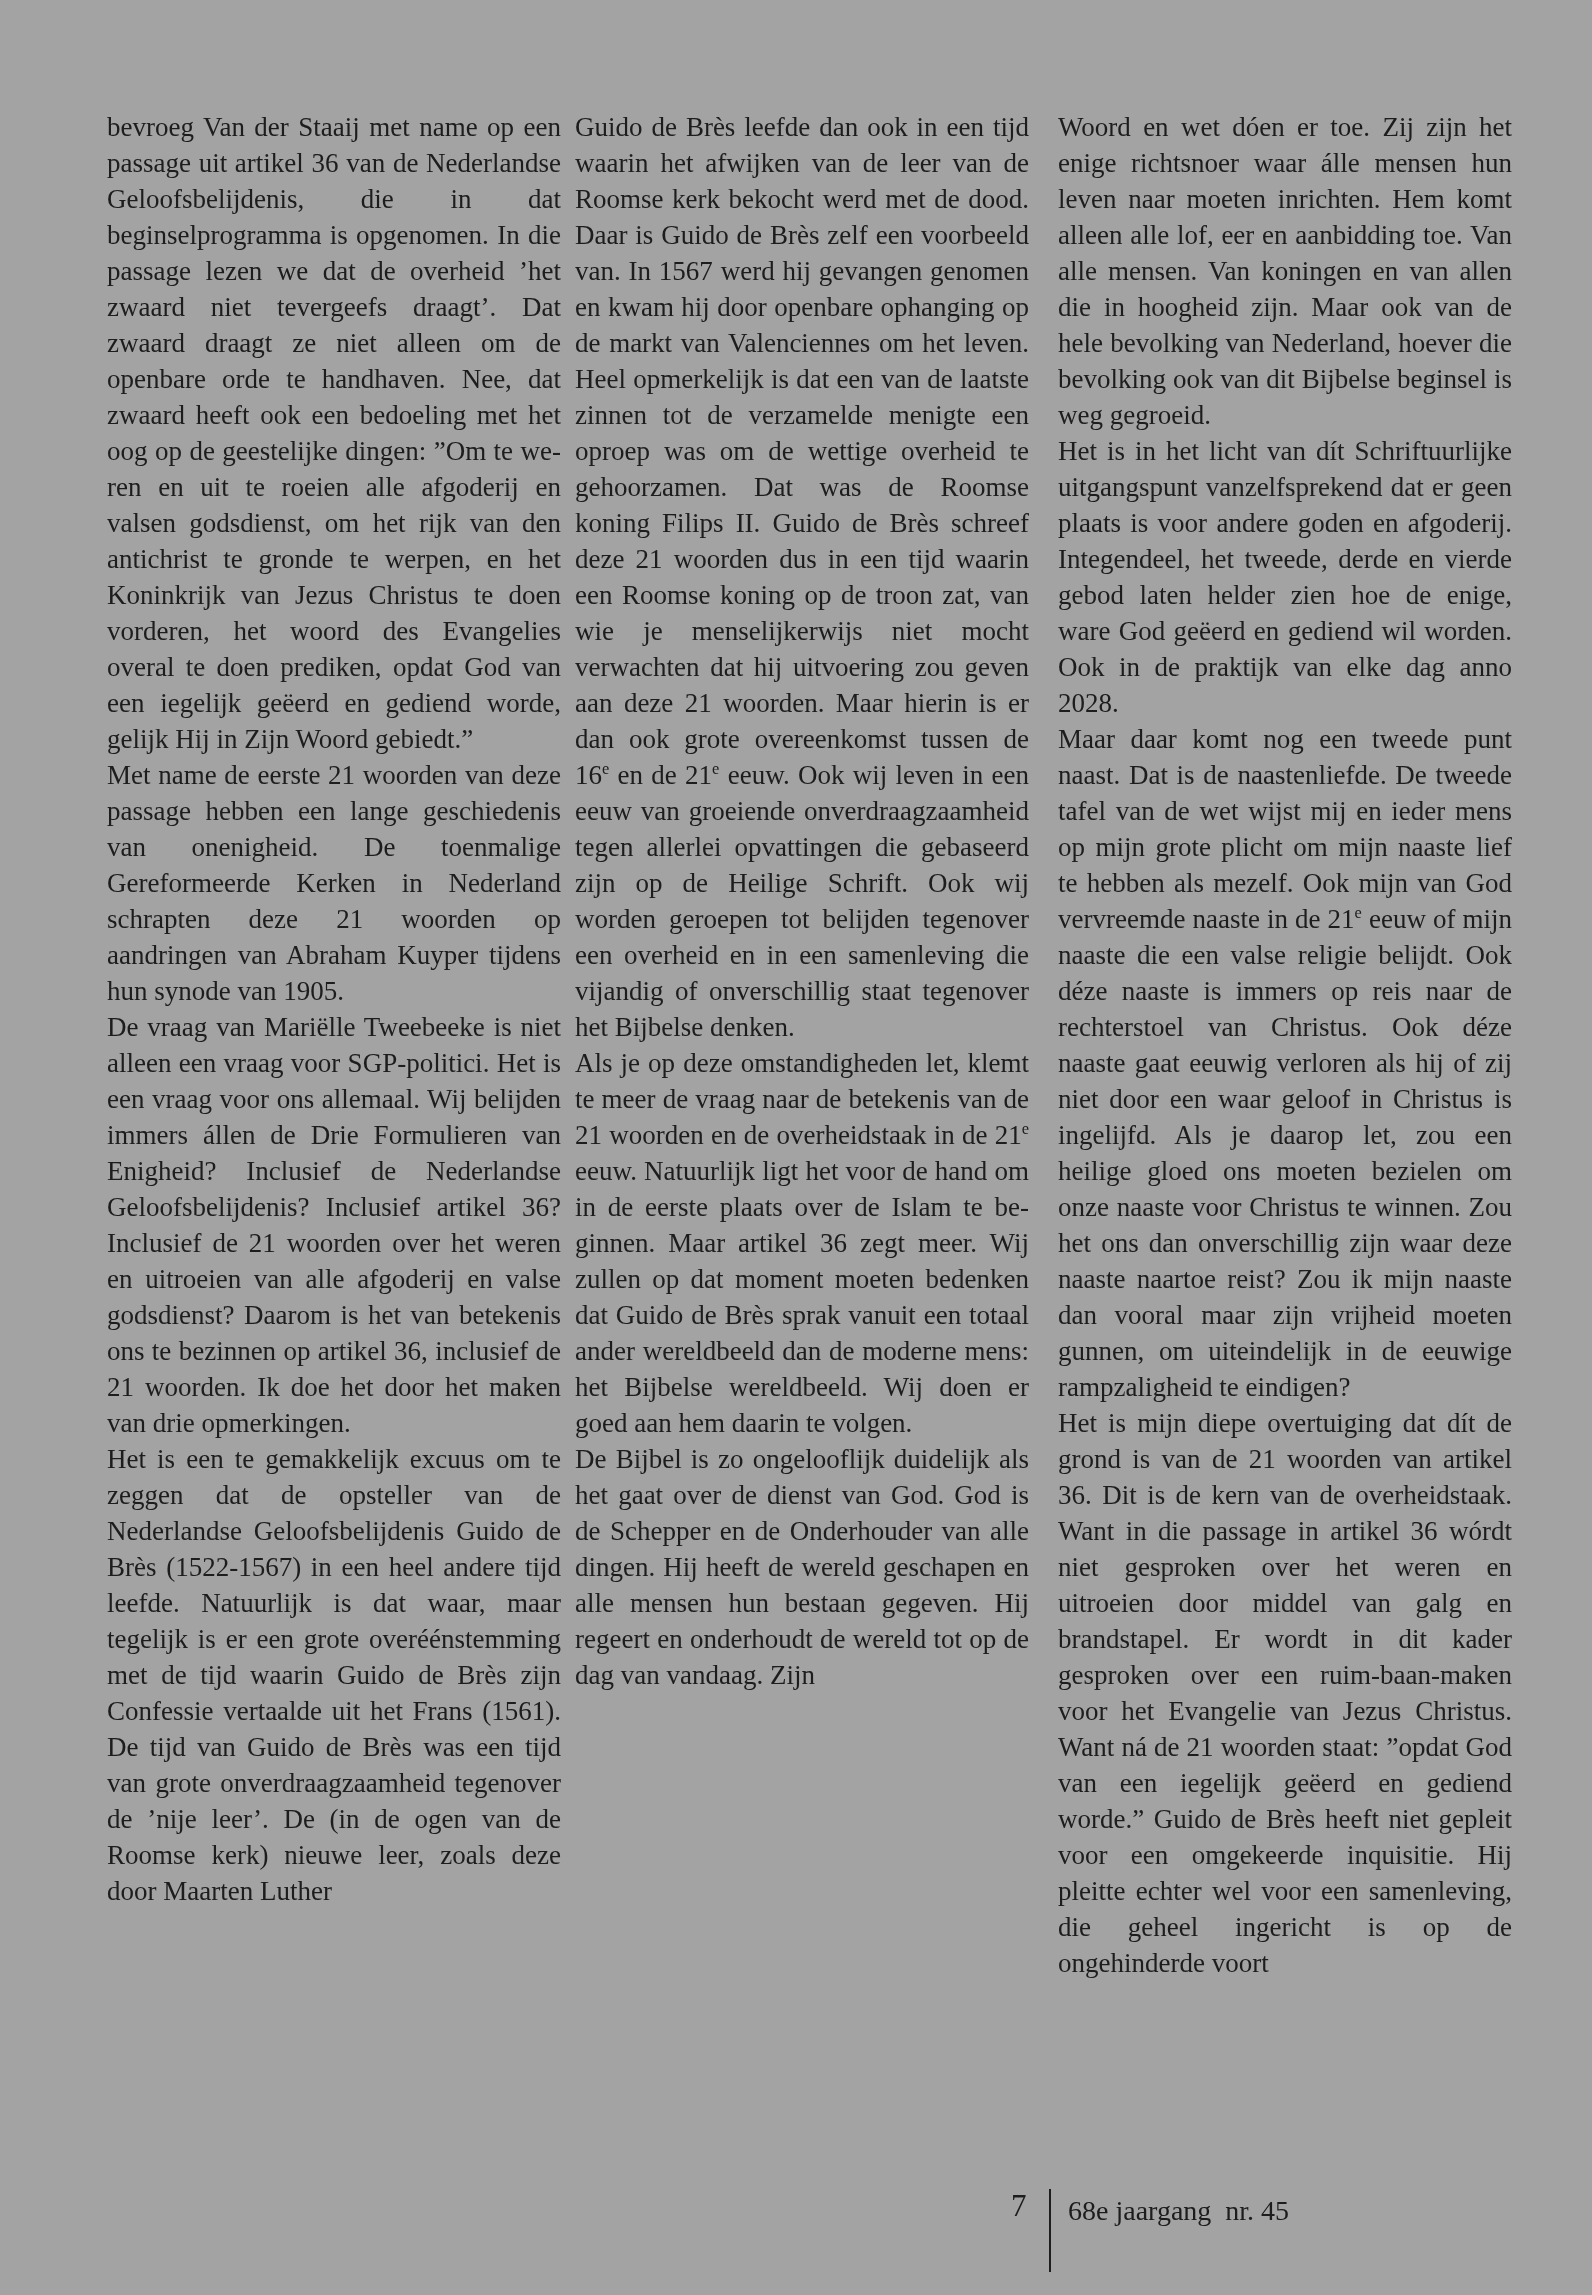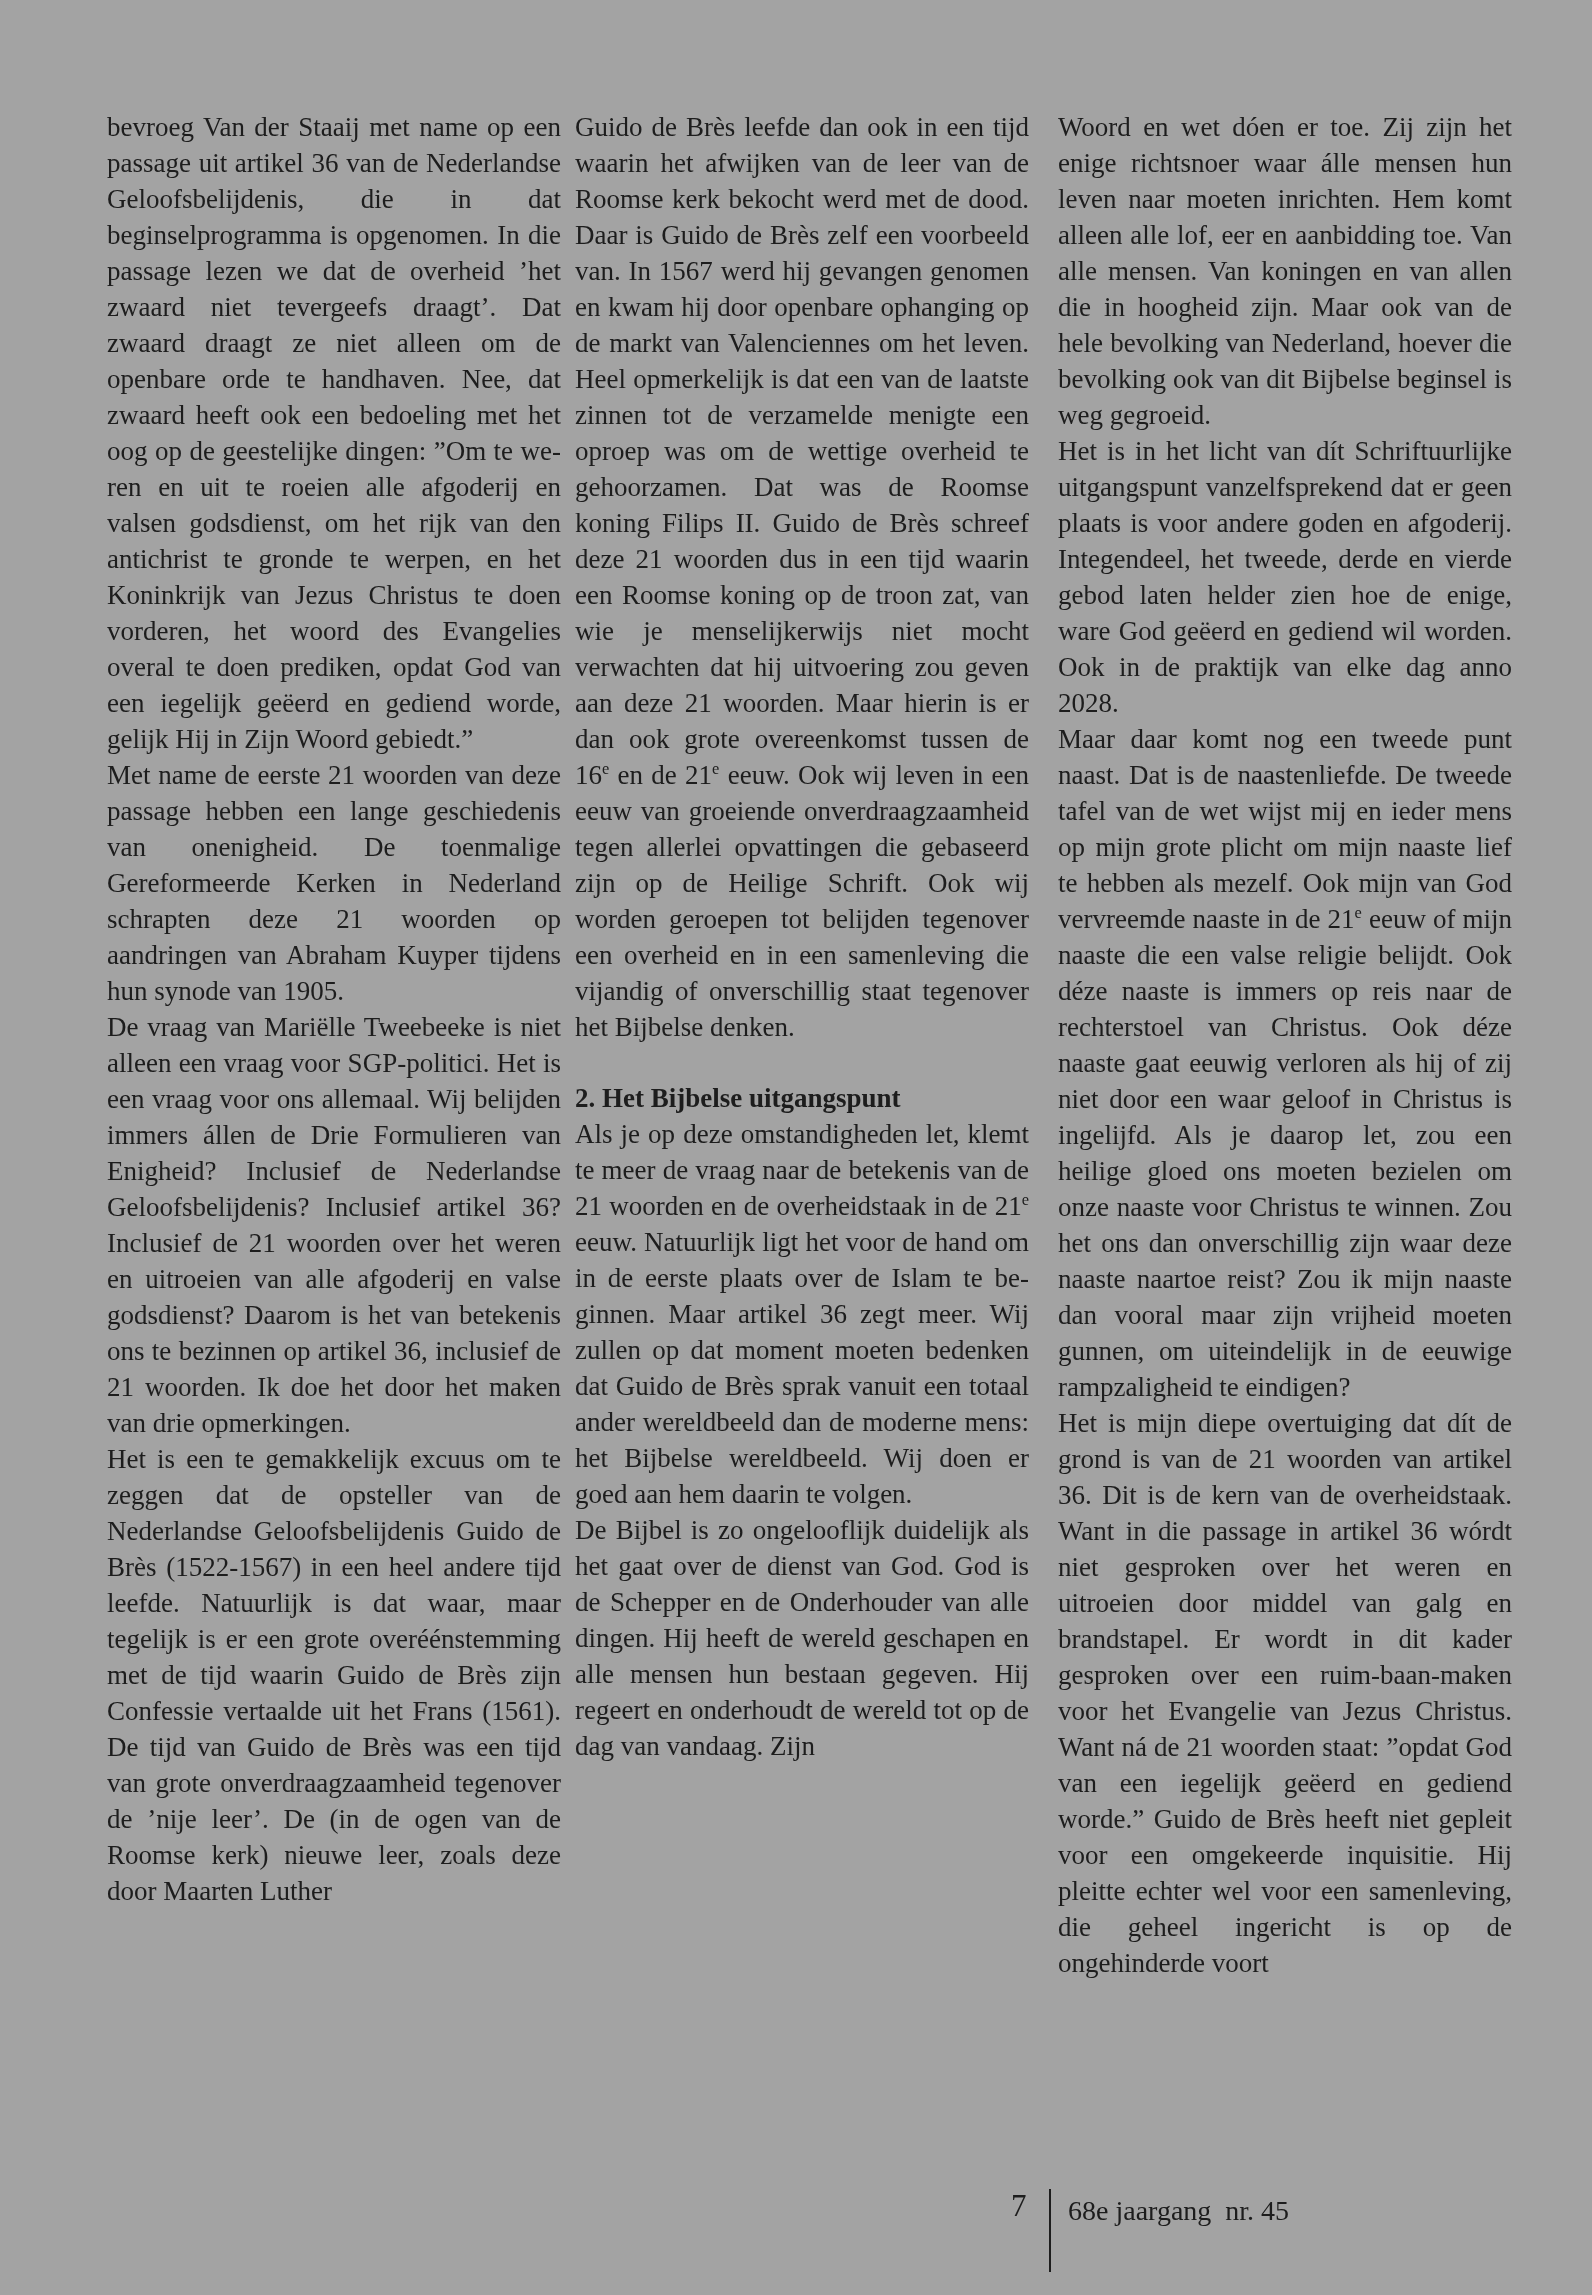--- a/index.html
+++ b/index.html
@@ -38,21 +38,20 @@
 
   <div class="col col1">
     <p>bevroeg Van der Staaij met name op een passage uit artikel 36 van de Nederlandse Geloofsbelijdenis, die in dat beginselprogramma is opge­nomen. In die passage lezen we dat de overheid ’het zwaard niet tever­geefs draagt’. Dat zwaard draagt ze niet alleen om de openbare orde te handhaven. Nee, dat zwaard heeft ook een bedoeling met het oog op de geestelijke dingen: ”Om te we­ren en uit te roeien alle afgoderij en valsen godsdienst, om het rijk van den antichrist te gronde te werpen, en het Koninkrijk van Jezus Chris­tus te doen vorderen, het woord des Evangelies overal te doen pre­diken, opdat God van een iegelijk geëerd en gediend worde, gelijk Hij in Zijn Woord gebiedt.”</p>
     <p>Met name de eerste 21 woorden van deze passage hebben een lange geschiedenis van onenigheid. De toenmalige Gereformeerde Kerken in Nederland schrapten deze 21 woorden op aandringen van Abra­ham Kuyper tijdens hun synode van 1905.</p>
     <p>De vraag van Mariëlle Twee­beeke is niet alleen een vraag voor SGP-politici. Het is een vraag voor ons allemaal. Wij belijden immers állen de Drie Formulieren van Enigheid? Inclusief de Nederland­se Geloofsbelijdenis? Inclusief ar­tikel 36? Inclusief de 21 woorden over het weren en uitroeien van alle afgoderij en valse godsdienst? Daarom is het van betekenis ons te bezinnen op artikel 36, inclusief de 21 woorden. Ik doe het door het maken van drie opmerkingen.</p>
     <p>Het is een te gemakkelijk excuus om te zeggen dat de opsteller van de Nederlandse Geloofsbelijdenis Guido de Brès (1522-1567) in een heel andere tijd leefde. Natuurlijk is dat waar, maar tegelijk is er een grote overéénstemming met de tijd waarin Guido de Brès zijn Confes­sie vertaalde uit het Frans (1561). De tijd van Guido de Brès was een tijd van grote onverdraagzaamheid tegenover de ’nije leer’. De (in de ogen van de Roomse kerk) nieuwe leer, zoals deze door Maarten Luther</p>
   </div>
 
   <div class="col col2">
     <p><span>Guido de Brès leefde dan ook in een tijd waarin het afwijken van de leer van de Roomse kerk bekocht werd met de dood. Daar is Guido de Brès zelf een voorbeeld van. In 1567 werd hij gevangen genomen en kwam hij door openbare ophan­ging op de markt van Valenciennes om het leven. Heel opmerkelijk is dat een van de laatste zinnen tot de verzamelde menigte een oproep was om de wettige overheid te gehoorzamen. Dat was de Room­se koning Filips II. Guido de Brès schreef deze 21 woorden dus in een tijd waarin een Roomse koning op de troon zat, van wie je menselij­kerwijs niet mocht verwachten dat hij uitvoering zou geven aan deze 21 woorden. Maar hierin is er dan ook grote overeenkomst tussen de 16</span><sup>e</sup><span> en de 21</span><sup>e</sup><span> eeuw. Ook wij leven in een eeuw van groeiende onver­draagzaamheid tegen allerlei op­vattingen die gebaseerd zijn op de Heilige Schrift. Ook wij worden ge­roepen tot belijden tegenover een overheid en in een samenleving die vijandig of onverschillig staat tegenover het Bijbelse denken.</span></p>
-    <h2>2. Het Bijbelse uitgangspunt</h2>
     <p><span>Als je op deze omstandigheden let, klemt te meer de vraag naar de be­tekenis van de 21 woorden en de overheidstaak in de 21</span><sup>e</sup><span> eeuw. Na­tuurlijk ligt het voor de hand om in de eerste plaats over de Islam te be­ginnen. Maar artikel 36 zegt meer. Wij zullen op dat moment moeten bedenken dat Guido de Brès sprak vanuit een totaal ander wereld­beeld dan de moderne mens: het Bijbelse wereldbeeld. Wij doen er goed aan hem daarin te volgen.</span></p>
     <p>De Bijbel is zo ongelooflijk duide­lijk als het gaat over de dienst van God. God is de Schepper en de Onderhouder van alle dingen. Hij heeft de wereld geschapen en alle mensen hun bestaan gegeven. Hij regeert en onderhoudt de wereld tot op de dag van vandaag. Zijn</p>
   </div>
 
   <div class="col col3">
     <p>Woord en wet dóen er toe. Zij zijn het enige richtsnoer waar álle men­sen hun leven naar moeten inrich­ten. Hem komt alleen alle lof, eer en aanbidding toe. Van alle men­sen. Van koningen en van allen die in hoogheid zijn. Maar ook van de hele bevolking van Nederland, hoever die bevolking ook van dit Bijbelse beginsel is weg gegroeid.</p>
     <p>Het is in het licht van dít Schrif­tuurlijke uitgangspunt vanzelf­sprekend dat er geen plaats is voor andere goden en afgoderij. Integen­deel, het tweede, derde en vierde gebod laten helder zien hoe de eni­ge, ware God geëerd en gediend wil worden. Ook in de praktijk van elke dag anno 2028.</p>
     <p><span>Maar daar komt nog een tweede punt naast. Dat is de naastenliefde. De tweede tafel van de wet wijst mij en ieder mens op mijn grote plicht om mijn naaste lief te heb­ben als mezelf. Ook mijn van God vervreemde naaste in de 21</span><sup>e</sup><span> eeuw of mijn naaste die een valse religie belijdt. Ook déze naaste is immers op reis naar de rechterstoel van Christus. Ook déze naaste gaat eeuwig verloren als hij of zij niet door een waar geloof in Christus is ingelijfd. Als je daarop let, zou een heilige gloed ons moeten bezielen om onze naaste voor Christus te winnen. Zou het ons dan onver­schillig zijn waar deze naaste naar­toe reist? Zou ik mijn naaste dan vooral maar zijn vrijheid moeten gunnen, om uiteindelijk in de eeu­wige rampzaligheid te eindigen?</span></p>
     <p>Het is mijn diepe overtuiging dat dít de grond is van de 21 woorden van artikel 36. Dit is de kern van de overheidstaak. Want in die passage in artikel 36 wórdt niet gesproken over het weren en uitroeien door middel van galg en brandstapel. Er wordt in dit kader gesproken over een ruim-baan-maken voor het Evangelie van Jezus Christus. Want ná de 21 woorden staat: ”opdat God van een iegelijk geëerd en gediend worde.” Guido de Brès heeft niet gepleit voor een omgekeerde in­quisitie. Hij pleitte echter wel voor een samenleving, die geheel inge­richt is op de ongehinderde voort­</p>
   </div>

